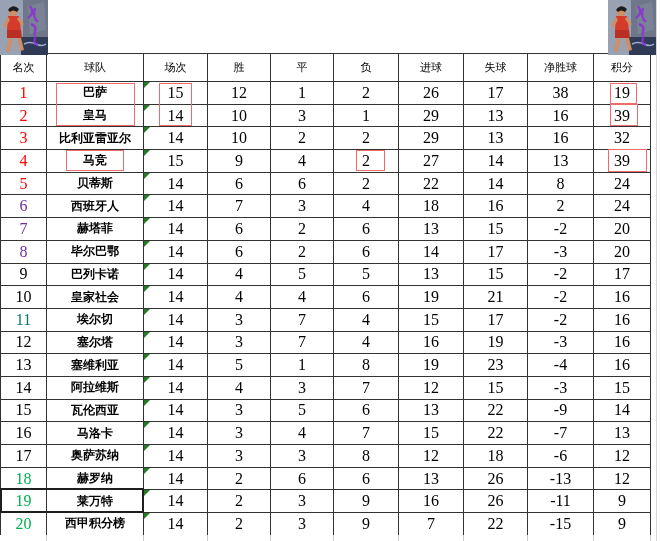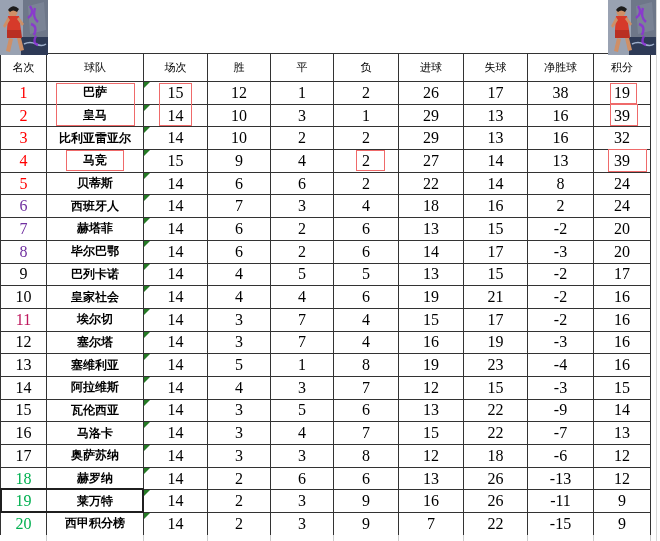--- a/index.html
+++ b/index.html
@@ -231,21 +231,21 @@
           <td class="num played">14</td>
           <td class="num">4</td>
           <td class="num">4</td>
           <td class="num">6</td>
           <td class="num">19</td>
           <td class="num">21</td>
           <td class="num">-2</td>
           <td class="num">16</td>
         </tr>
         <tr>
-          <td class="rank" style="color: #be185d;">11</td>
+          <td class="rank" style="color: #0f766e;">11</td>
           <td class="team">埃尔切</td>
           <td class="num played">14</td>
           <td class="num">3</td>
           <td class="num">7</td>
           <td class="num">4</td>
           <td class="num">15</td>
           <td class="num">17</td>
           <td class="num">-2</td>
           <td class="num">16</td>
         </tr>

